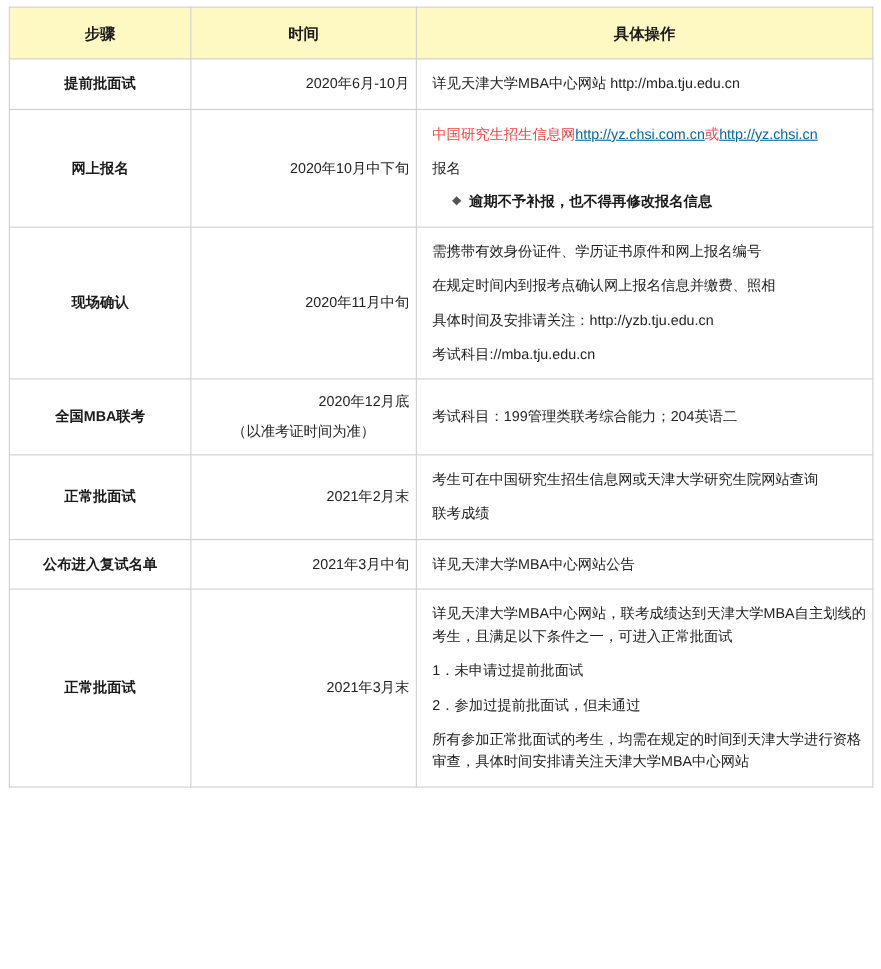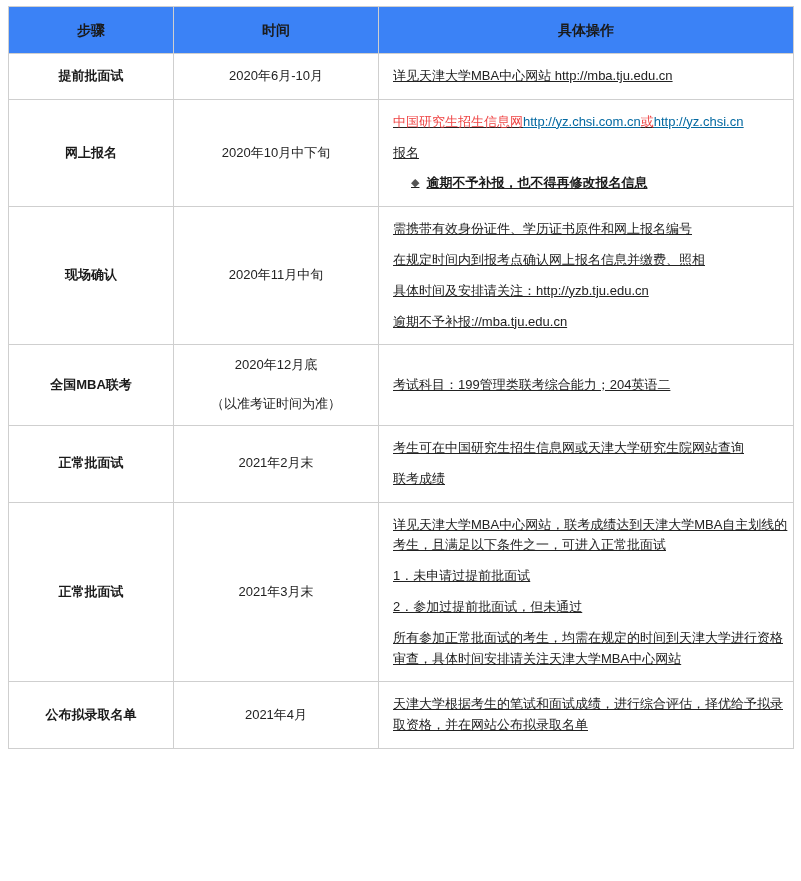--- a/index.html
+++ b/index.html
@@ -30,21 +30,21 @@
   table.schedule col.c3 { width: 415px; }
 
   table.schedule th,
   table.schedule td {
     border: 1px solid #cfcfcf;
     vertical-align: middle;
     font-size: 13px;
     line-height: 1.6;
   }
   table.schedule thead th {
-    background: #3b82f6;
+    background: #fef9c3;
     font-weight: bold;
     text-align: center;
     height: 44px;
     font-size: 14px;
     color: #1a1a1a;
   }
   td.step {
     text-align: center;
     font-weight: bold;
     color: #1a1a1a;
@@ -55,34 +55,34 @@
     text-align: center;
     color: #222222;
     font-size: 13px;
     padding: 10px 6px;
   }
   td.detail {
     text-align: left;
     padding: 12px 0 12px 14px;
     color: #222222;
     font-size: 13px;
-    text-decoration: underline;
   }
   td.detail p {
     margin: 0 0 10px 0;
   }
   td.detail p:last-child {
     margin-bottom: 0;
   }
   .time-line {
     display: block;
+    text-align: right;
   }
   .time-sub {
     display: block;
-    margin-top: 18px;
+    margin-top: 6px;
   }
   .link {
     color: #0369a1;
     text-decoration: underline;
   }
   .nolink {
     color: #ef4444;
   }
   .bullet-note {
     margin: 2px 0 0 18px;
@@ -147,21 +147,21 @@
 
       <tr>
         <td class="step">现场确认</td>
         <td class="time">
           <span class="time-line">2020年11月中旬</span>
         </td>
         <td class="detail">
           <p>需携带有效身份证件、学历证书原件和网上报名编号</p>
           <p>在规定时间内到报考点确认网上报名信息并缴费、照相</p>
           <p>具体时间及安排请关注：http://yzb.tju.edu.cn</p>
-          <p>逾期不予补报://mba.tju.edu.cn</p>
+          <p>考试科目://mba.tju.edu.cn</p>
         </td>
       </tr>
 
       <tr>
         <td class="step">全国MBA联考</td>
         <td class="time">
           <span class="time-line">2020年12月底</span>
           <span class="time-sub">（以准考证时间为准）</span>
         </td>
         <td class="detail">
@@ -173,41 +173,41 @@
         <td class="step">正常批面试</td>
         <td class="time">
           <span class="time-line">2021年2月末</span>
         </td>
         <td class="detail">
           <p>考生可在中国研究生招生信息网或天津大学研究生院网站查询</p>
           <p>联考成绩</p>
         </td>
       </tr>
 
+      <tr>
+        <td class="step">公布进入复试名单</td>
+        <td class="time">
+          <span class="time-line">2021年3月中旬</span>
+        </td>
+        <td class="detail">
+          <p>详见天津大学MBA中心网站公告</p>
+        </td>
+      </tr>
 
 
       <tr>
         <td class="step">正常批面试</td>
         <td class="time">
           <span class="time-line">2021年3月末</span>
         </td>
         <td class="detail">
           <p>详见天津大学MBA中心网站，联考成绩达到天津大学MBA自主划线的考生，且满足以下条件之一，可进入正常批面试</p>
           <p class="num-item">1．未申请过提前批面试</p>
           <p class="num-item">2．参加过提前批面试，但未通过</p>
           <p>所有参加正常批面试的考生，均需在规定的时间到天津大学进行资格审查，具体时间安排请关注天津大学MBA中心网站</p>
         </td>
       </tr>
 
-      <tr>
-        <td class="step">公布拟录取名单</td>
-        <td class="time">
-          <span class="time-line">2021年4月</span>
-        </td>
-        <td class="detail">
-          <p>天津大学根据考生的笔试和面试成绩，进行综合评估，择优给予拟录取资格，并在网站公布拟录取名单</p>
-        </td>
-      </tr>
 
 
     </tbody>
   </table>
 </div>
 
 </body></html>

